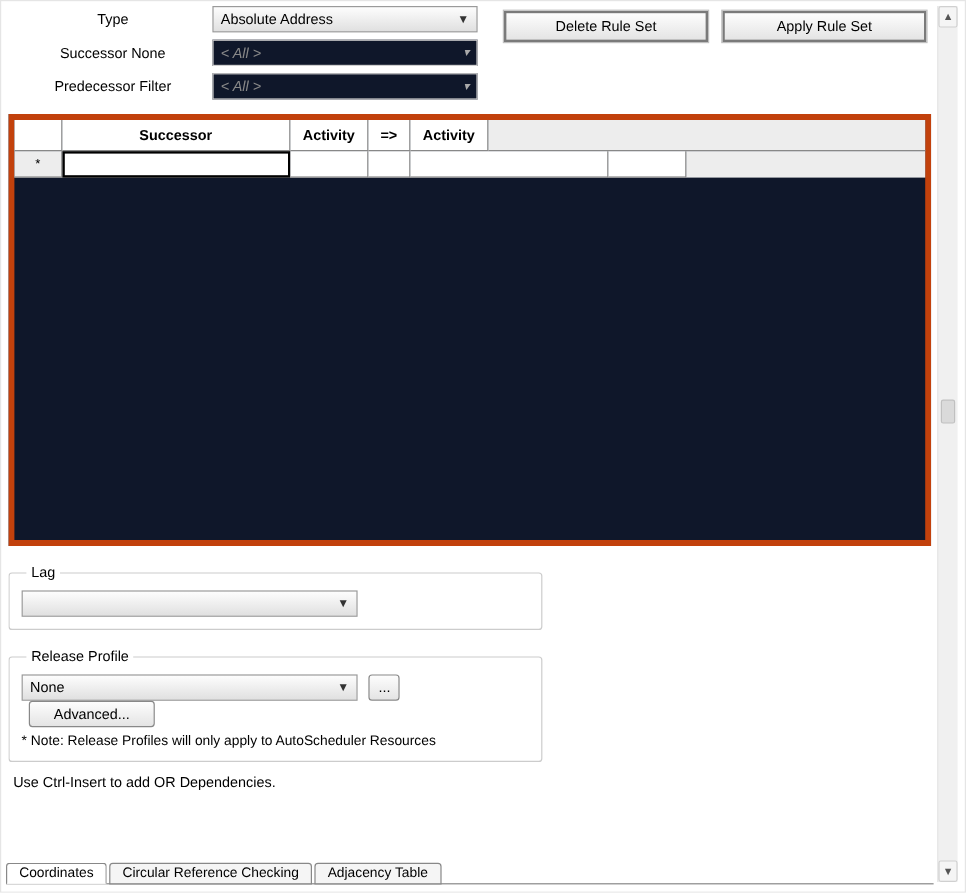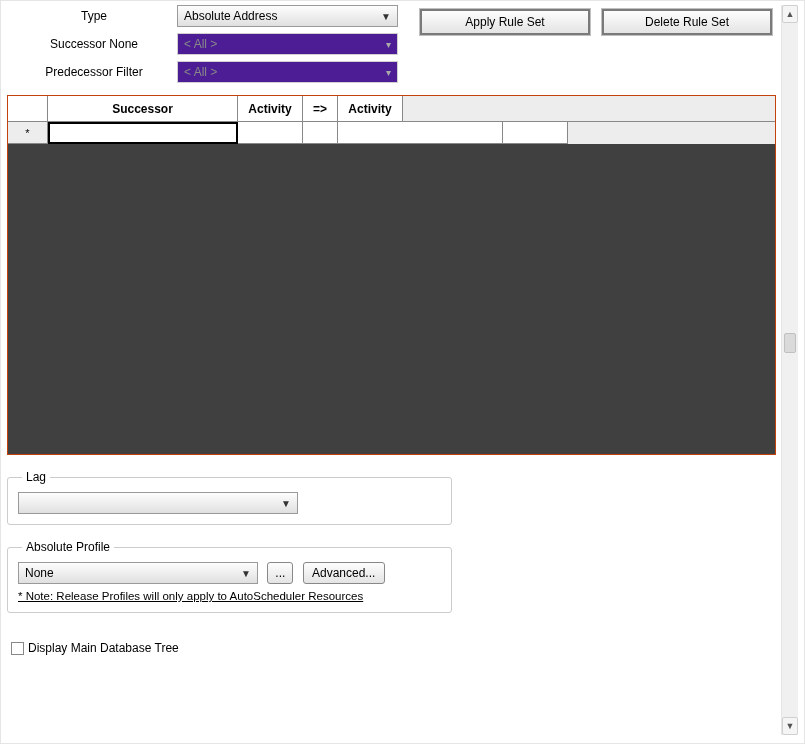--- a/index.html
+++ b/index.html
@@ -66,43 +66,43 @@
     width: 221px; height:22px;
     font-size:12px;
     border:1px solid #c0c0c0;
     background: #e9e9e9;
   }
   .combo.gradient {
     background: linear-gradient(#fdfdfd, #e0e0e0);
     border:1px solid #9a9a9a;
   }
   .combo .caret { font-size:10px; color:#333; }
-  .combo.disabled { background:#4c1d95; color:#888; border-color:#d0d0d0;}
+  .combo.disabled { background:#0f172a; color:#888; border-color:#d0d0d0;font-style:italic;}
   .combo.disabled .caret { color:#aaa;}
 
   .top-buttons {
     position:absolute;
     right:4px; top:4px;
     display:flex; gap:12px;
   }
   .bigbtn {
     border: 2px solid #7a7a7a;
     outline: 1px solid #c0c0c0;
     background: linear-gradient(#fdfdfd, #e4e4e4);
     width:170px; height:26px;
     display:flex; align-items:center; justify-content:center;
     font-size:12px;
   }
 
   
   .grid-wrap {
     margin-top:10px;
-    border:1px solid #c2410c;
+    border:5px solid #c2410c;
     height: 360px;
-    background:#404040;
+    background:#0f172a;
   }
   .grid-head, .grid-row {
     display:flex;
   }
   .grid-head .cell, .grid-row .cell {
     border-right:1px solid #888;
     border-bottom:1px solid #888;
     display:flex; align-items:center; justify-content:center;
   }
   .grid-head .cell {
@@ -150,25 +150,24 @@
   }
   .small-btn, .adv-btn {
     border:1px solid #888;
     background: linear-gradient(#fdfdfd,#e4e4e4);
     height:22px;
     display:inline-flex; align-items:center; justify-content:center;
     font-size:12px;
     border-radius:3px;
   }
   .small-btn { width:26px; margin-left:6px;}
-  .adv-btn { width:82px; margin-left:6px; padding:0 10px;}
+  .adv-btn { width:105px; margin-left:6px; padding:0 10px;}
   .note {
     margin-top:6px;
     font-size:11.5px;
-    text-decoration:underline;
   }
 
   .checkbox-row {
     display:flex; align-items:center;
     margin-top:28px; margin-left:4px;
     gap:4px;
   }
   .chk {
     width:13px; height:13px;
     border:1px solid #888;
@@ -204,22 +203,22 @@
     font-weight:normal;
   }
 </style>
 </head>
 <body>
 
 <div class="outer">
   <div class="content">
 
     <div class="top-buttons">
+      <div class="bigbtn">Delete Rule Set</div>
       <div class="bigbtn">Apply Rule Set</div>
-      <div class="bigbtn">Delete Rule Set</div>
     </div>
 
     <div class="form-row">
       <div class="lbl">Type</div>
       <div class="combo gradient">
         <span>Absolute Address</span>
         <span class="caret">▼</span>
       </div>
     </div>
     <div class="form-row">
@@ -259,39 +258,41 @@
 
     <div class="group">
       <div class="legend">Lag</div>
       <div class="combo gradient" style="width:280px;">
         <span></span>
         <span class="caret">▼</span>
       </div>
     </div>
 
     <div class="group">
-      <div class="legend">Absolute Profile</div>
+      <div class="legend">Release Profile</div>
       <div>
-        <div class="combo gradient combo-inline" style="width:240px;gap:17px;">
+        <div class="combo gradient combo-inline" style="width:280px;gap:17px;">
           <span>None</span>
           <span class="caret">▼</span>
         </div>
         <div class="small-btn">...</div>
         <div class="adv-btn">Advanced...</div>
       </div>
       <div class="note">* Note: Release Profiles will only apply to AutoScheduler Resources</div>
     </div>
 
-    <div class="checkbox-row">
-      <div class="chk"></div>
-      <div>Display Main Database Tree</div>
-    </div>
-
+
+    <div class="hint">Use Ctrl-Insert to add OR Dependencies.</div>
 
   </div>
 
   <div class="vscrollbar">
     <div class="arrow up">▲</div>
     <div class="thumb"></div>
     <div class="arrow down">▼</div>
   </div>
 
+  <div class="tabs">
+    <div class="tab active">Coordinates</div>
+    <div class="tab">Circular Reference Checking</div>
+    <div class="tab">Adjacency Table</div>
+  </div>
 </div>
 
 </body></html>

